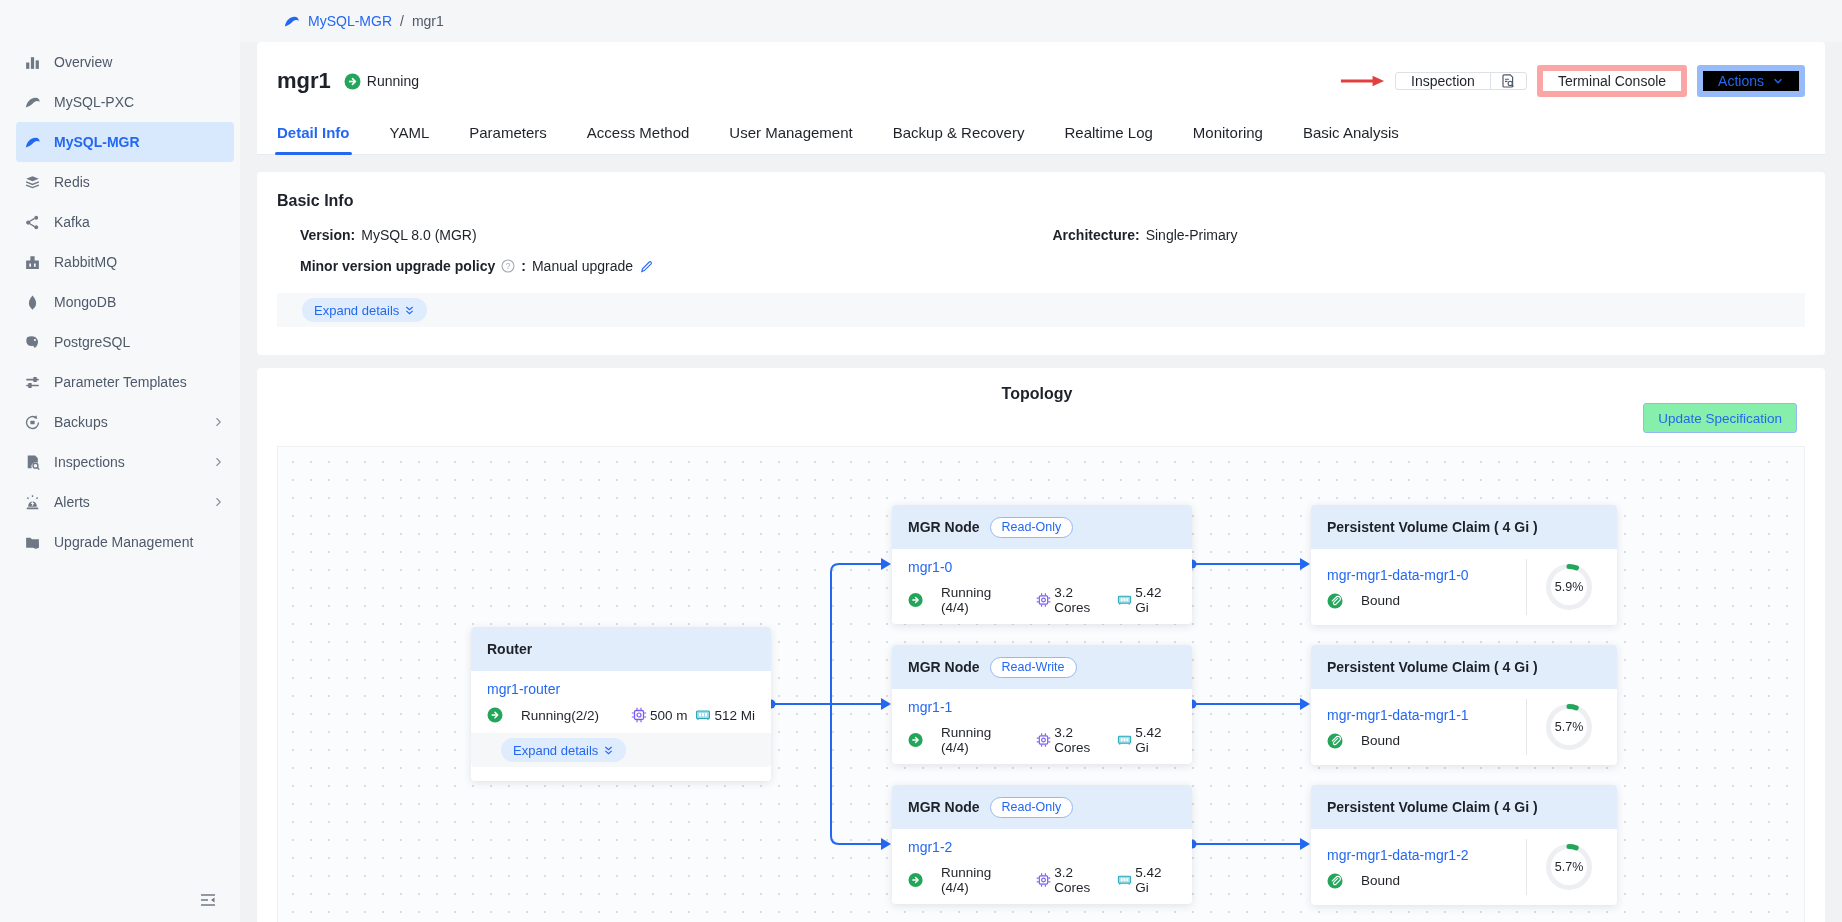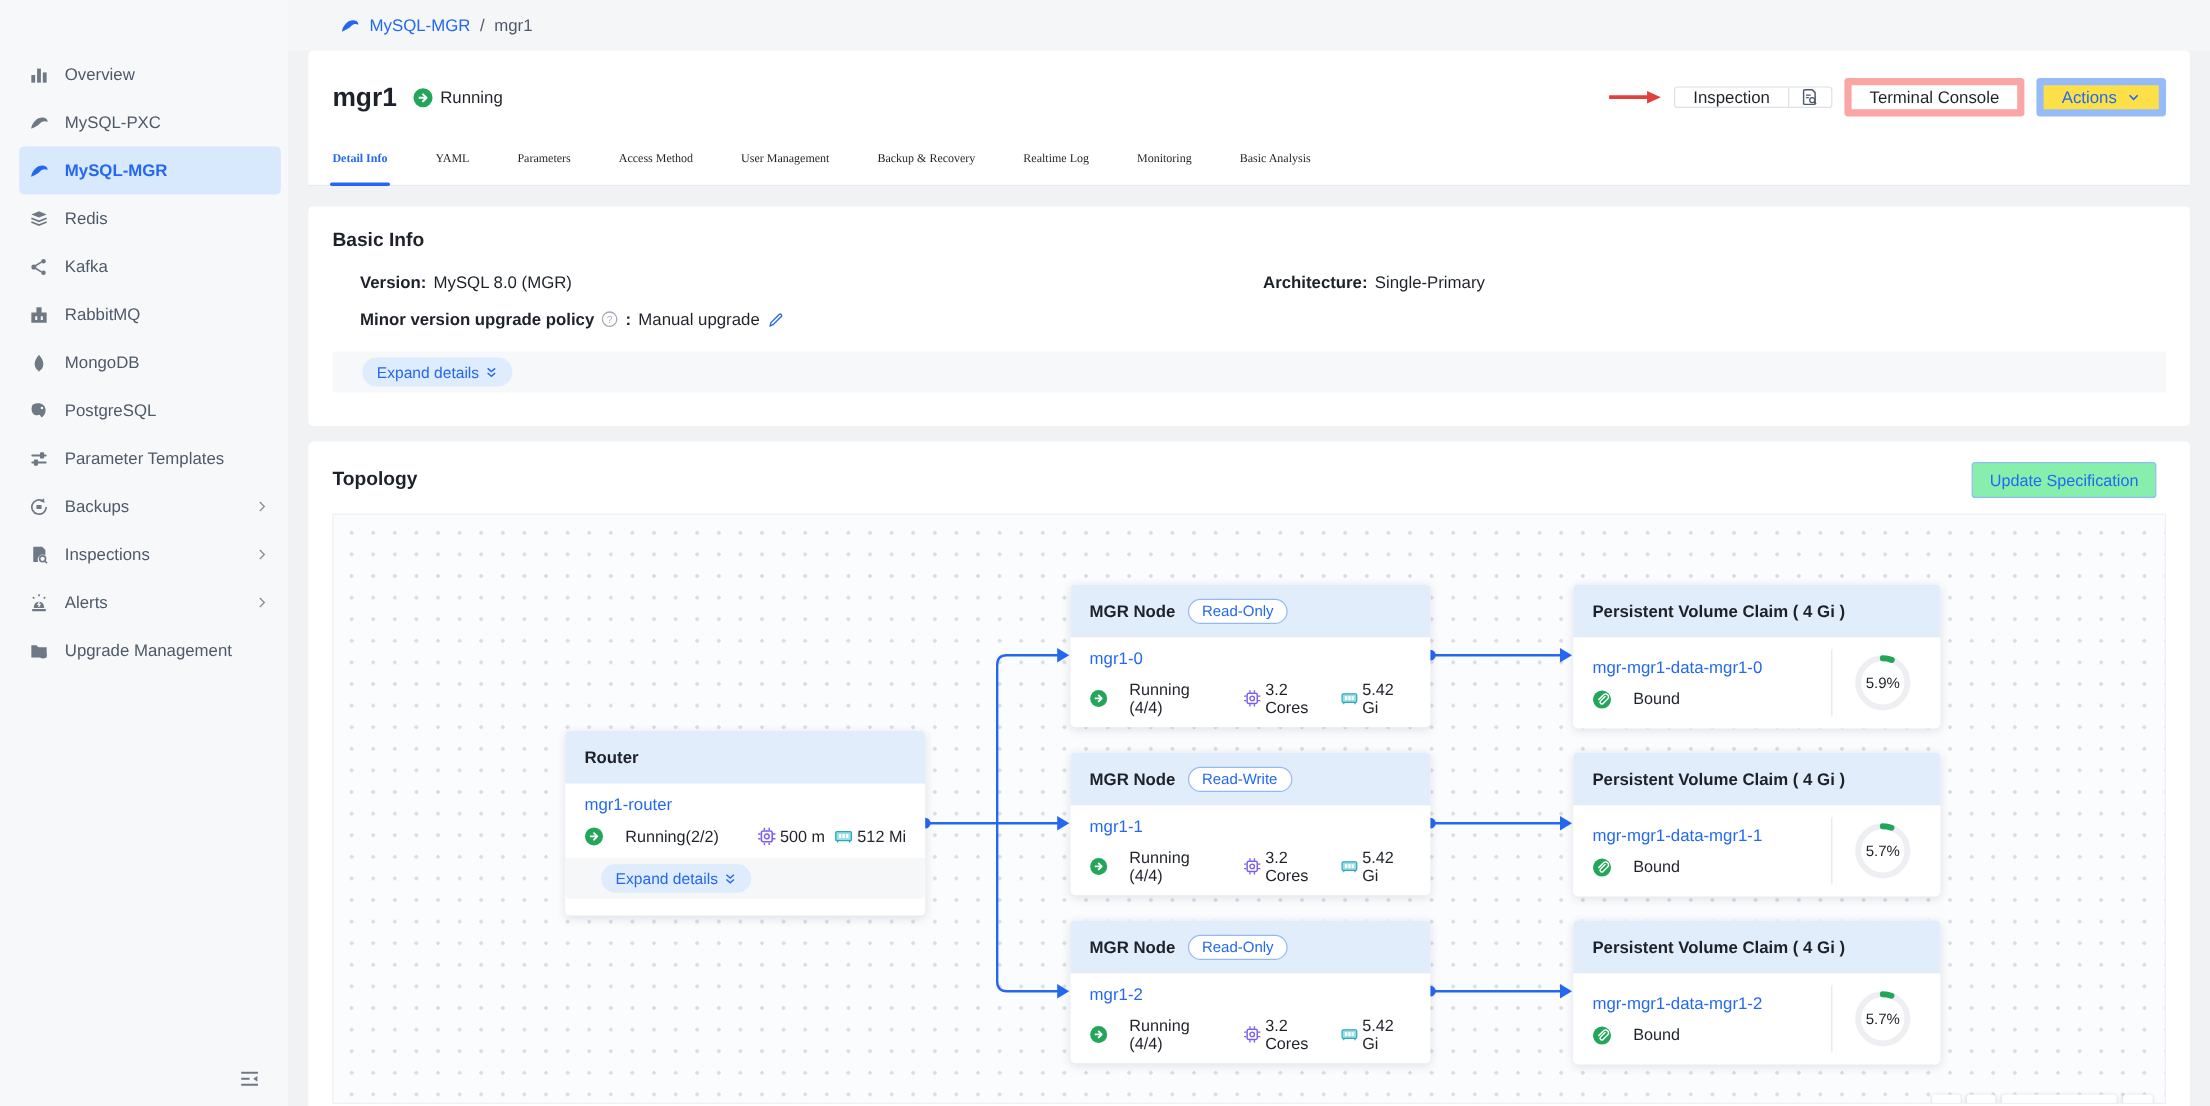--- a/index.html
+++ b/index.html
@@ -40,40 +40,40 @@
   .status { display:flex; align-items:center; gap:6px; font-size:14px; }
   .header-actions { margin-left:auto; display:flex; align-items:center; gap:10px; }
   .btn {
     height:32px; display:inline-flex; align-items:center; padding:0 15px;
     border:6px solid #fca5a5; border-radius:3px; background:#fff;
     font-size:14px; color:#1f2329; cursor:pointer; white-space:nowrap;
   }
   .btn-group { display:inline-flex; align-items:stretch; border:1px solid #dde0e5; border-radius:3px; background:#fff; }
   .btn-group .seg-text { display:flex; align-items:center; padding:0 15px; font-size:14px; cursor:pointer; }
   .btn-group .seg-icon { display:flex; align-items:center; justify-content:center; width:36px; border-left:1px solid #dde0e5; cursor:pointer; }
-  .btn-actions { background:#fde047; border-color:#96bbf8; color:#2468f2; gap:8px; }
+  .btn-actions { background:#000000; border-color:#96bbf8; color:#2468f2; gap:8px; }
   .tabs { position:relative; display:flex; gap:40px; padding:0 20px; height:45px; border-bottom:1px solid #e9ebef; }
-  .tab { position:relative; display:flex; align-items:center; font-size:10px; color:#1f2329; cursor:pointer;font-family:Liberation Serif, serif; }
+  .tab { position:relative; display:flex; align-items:center; font-size:15px; color:#1f2329; cursor:pointer; }
   .tab.active { color:#2468f2; font-weight:700; }
   .tab.active::after { content:''; position:absolute; left:-2px; right:-2px; bottom:-1px; height:3px; background:#2468f2; border-radius:2px; }
   
   .basic-card { margin:17px 17px 13px; height:183px; padding:20px 20px 0; }
   .sec-title { font-size:16px; font-weight:700; color:#1d2129; }
   .info-grid { display:grid; grid-template-columns:1fr 1fr; margin-top:17px; padding-left:23px; }
   .info-item { display:flex; align-items:center; gap:6px; font-size:14px; }
   .info-label { font-weight:700; color:#1d2129; }
   .info-row2 { margin-top:15px; padding-left:23px; }
   .expand-strip { margin-top:19px; height:34px; background:#f6f8fa; display:flex; align-items:center; padding-left:25px; }
   .pill {
     display:inline-flex; align-items:center; gap:5px; height:24px; padding:0 12px;
     background:#dfecfd; border-radius:12px; color:#2468f2; font-size:13px; cursor:pointer;
   }
   
   .topo-card { margin:0 17px; height:554px; border-radius:4px 4px 0 0; position:relative; }
-  .topo-head { display:flex; align-items:center; padding:17px 28px 13px 20px; }
+  .topo-head { display:flex; align-items:center; padding:17px 28px 13px 20px;flex-direction:column; }
   .update-btn {
     margin-left:auto; height:30px; display:inline-flex; align-items:center; padding:0 14px;
     background:#86efac; border:1px solid #94b8f5; border-radius:3px;
     color:#2468f2; font-size:13.5px; cursor:pointer;
   }
   .canvas {
     position:relative; margin:0 20px; height:492px; overflow:hidden;
     background-color:#fbfcfe; border:1px solid #eef0f3;
     background-image:radial-gradient(circle, #d9dde4 1.3px, transparent 1.45px);
     background-size:18px 18px; background-position:6px 6px;

